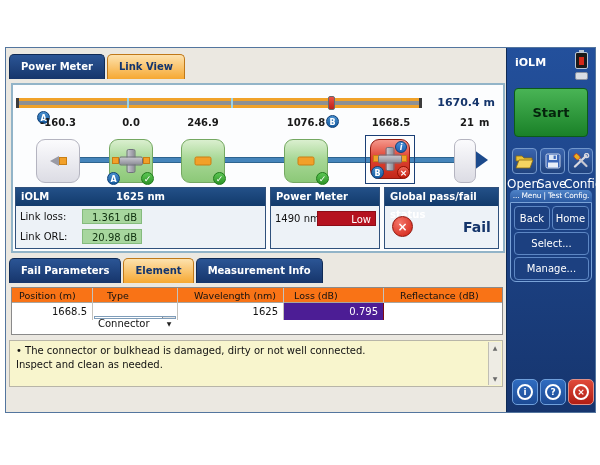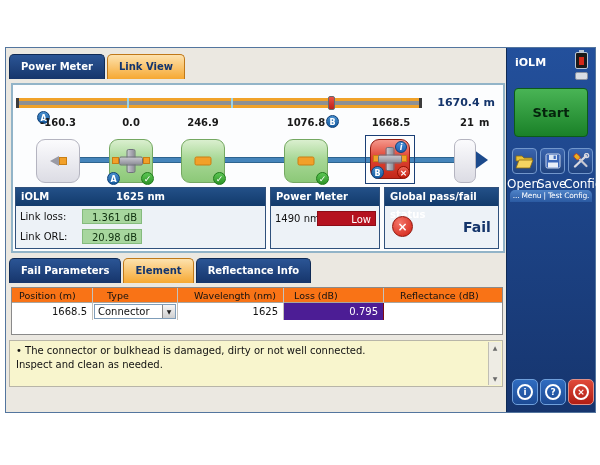--- a/index.html
+++ b/index.html
@@ -87,21 +87,21 @@
   .etable { position:absolute; left:5px; top:239px; width:492px; height:48px;
             background:#fff; border:1px solid #8a8a8a; }
   .thead { position:absolute; left:0; top:0; right:0; height:15px; background:#f97316; border-bottom:1px solid #a8a6a0; }
   .th { position:absolute; top:0; height:15px; line-height:15px; font-size:9.5px; color:#111;
         border-right:1px solid #c4c2bc; white-space:nowrap; overflow:hidden; }
   .trow { position:absolute; left:0; top:15px; right:0; height:17px; }
   .td { position:absolute; top:0; height:17px; line-height:17px; font-size:10px; color:#111;
         border-right:1px solid #c4c2bc; white-space:nowrap; }
   .td.num { text-align:right; padding-right:5px; }
   .td.red { background:#4c1d95; color:#fff; border-right:1px solid #7d0a12; }
-  .dropdown { position:absolute; inset:1px; background:#fff; border:1px solid #7f9db9; font-size:10px; line-height:13px; padding-left:3px; }
+  .dropdown { position:absolute; inset:1px; background:#fff; border:1px solid #7f9db9; font-size:10px; line-height:13px; padding-left:3px;margin-top:12px; }
   .dd-btn { position:absolute; right:0; top:0; bottom:0; width:13px; background:linear-gradient(#f6f6f6,#cfcfcf);
             border-left:1px solid #888; text-align:center; font-size:6px; line-height:13px; color:#222; }
 
   
   .note { position:absolute; left:3px; top:292px; width:494px; height:47px;
           background:#f8f5cd; border:1px solid #b8b5a8; font-size:10px; color:#111;
           padding:3px 18px 3px 6px; line-height:1.35; }
   .note-sb { position:absolute; right:1px; top:1px; bottom:1px; width:13px; background:#eeece4; border-left:1px solid #c0beb4; }
   .sb-arrow { position:absolute; left:0; right:0; text-align:center; font-size:6px; color:#6a6a6a; }
 
@@ -243,21 +243,21 @@
         <div class="fail-wrap">
           <div class="fail-circle">×</div>
           <span class="fail-text">Fail</span>
         </div>
       </div>
     </div>
 
     <div class="tabbar tabbar2">
       <div class="tab inactive">Fail Parameters</div>
       <div class="tab active">Element</div>
-      <div class="tab inactive">Reflectance Info</div>
+      <div class="tab inactive">Measurement Info</div>
     </div>
 
     <div class="etable">
       <div class="thead">
         <div class="th" style="left:0;width:81px;padding-left:7px">Position (m)</div>
         <div class="th" style="left:81px;width:85px;padding-left:14px">Type</div>
         <div class="th" style="left:166px;width:106px;padding-left:16px">Wavelength (nm)</div>
         <div class="th" style="left:272px;width:100px;padding-left:10px">Loss (dB)</div>
         <div class="th" style="left:372px;width:116px;padding-left:16px;border-right:none">Reflectance (dB)</div>
       </div>
@@ -316,20 +316,26 @@
         <rect x="2" y="1.5" width="6" height="4.5" rx="1.5" transform="rotate(45 5 3.7)" fill="#e8b020" stroke="#c03020" stroke-width="0.8"></rect>
       </svg>
     </div>
     <div class="tool-labels">
       <span style="width:30px">Open</span>
       <span style="width:27px">Save</span>
       <span style="width:32px">Config.</span>
     </div>
 
     <div class="menu-bar">... Menu | Test Config.</div>
+    <div class="nav-group">
+      <div class="nav-btn" style="left:3px;top:3px;width:36px;height:24px;line-height:23px">Back</div>
+      <div class="nav-btn" style="left:41px;top:3px;width:37px;height:24px;line-height:23px">Home</div>
+      <div class="nav-btn" style="left:3px;top:29px;width:75px;height:23px;line-height:22px">Select...</div>
+      <div class="nav-btn" style="left:3px;top:54px;width:75px;height:23px;line-height:22px">Manage...</div>
+    </div>
 
     <div class="round-btn round-blue" style="left:5px">
       <div class="ring">i</div>
     </div>
     <div class="round-btn round-blue" style="left:33px">
       <div class="ring">?</div>
     </div>
     <div class="round-btn round-red" style="left:61px">
       <div class="ring">×</div>
     </div>

